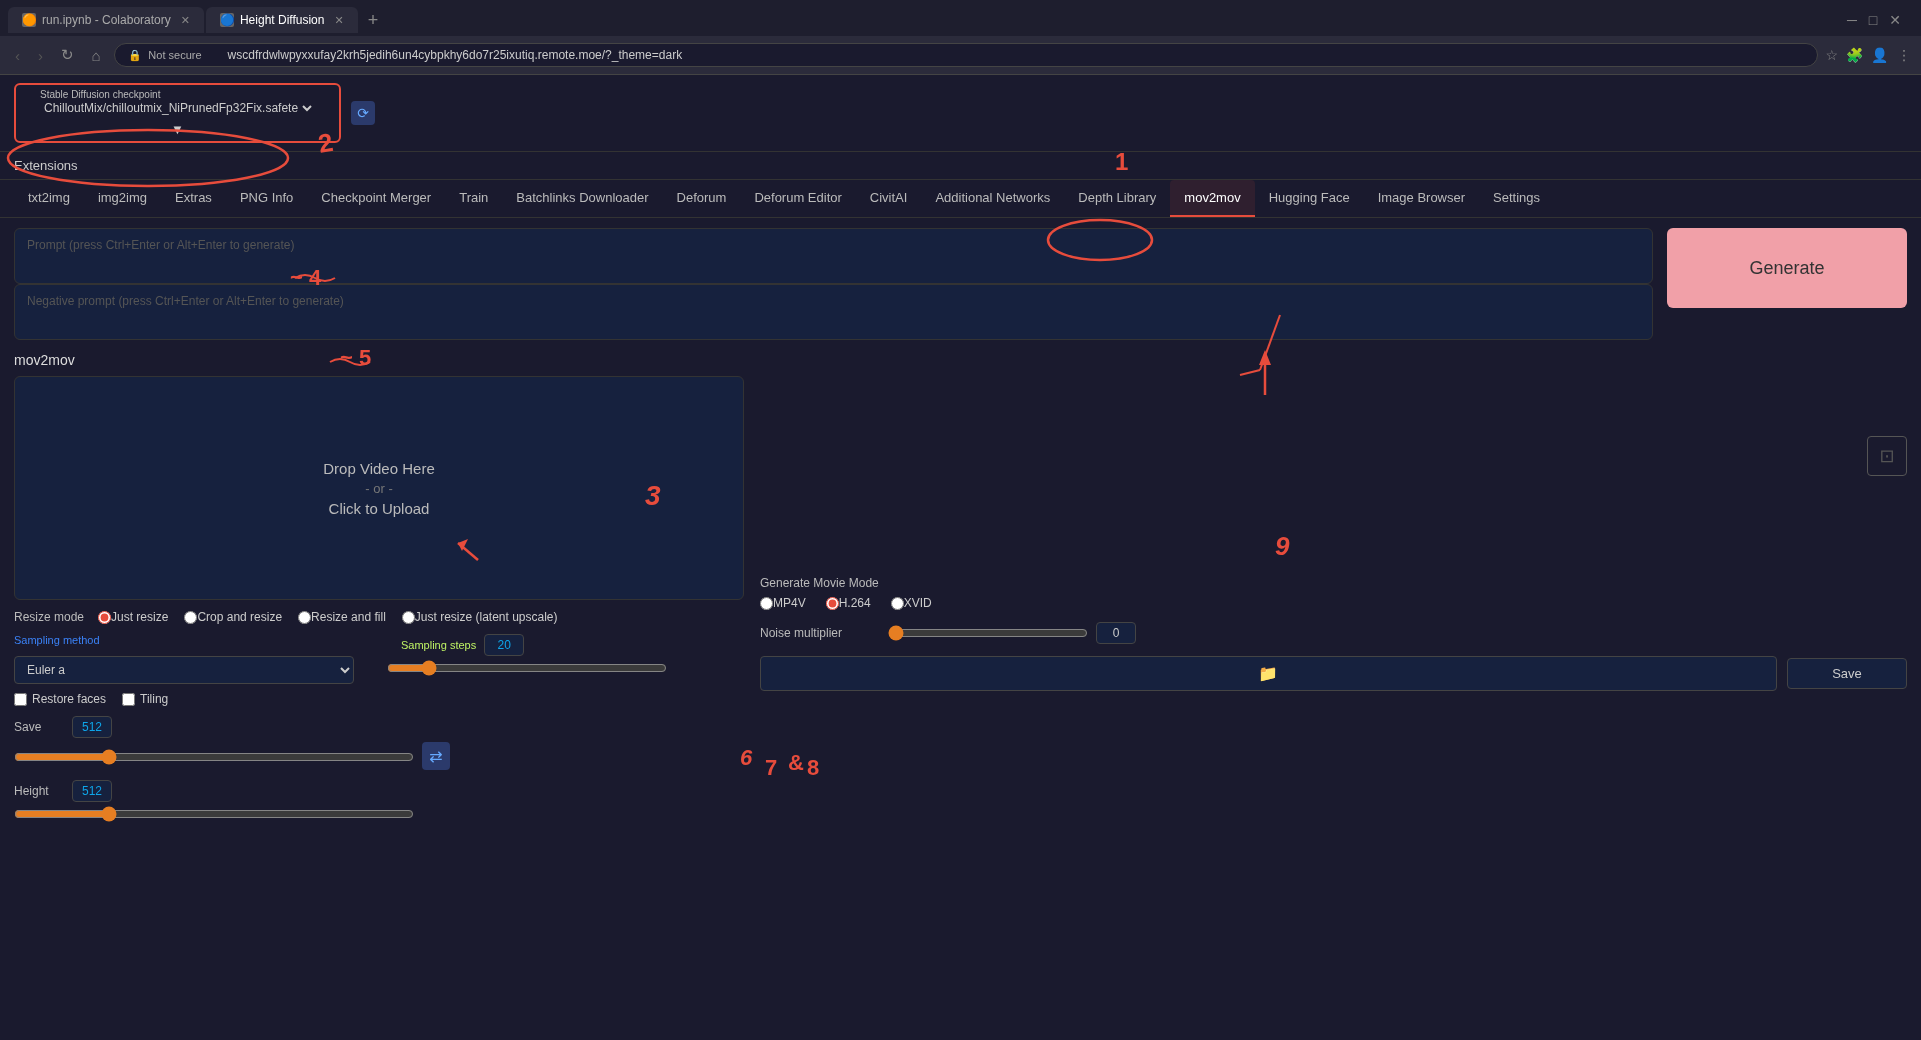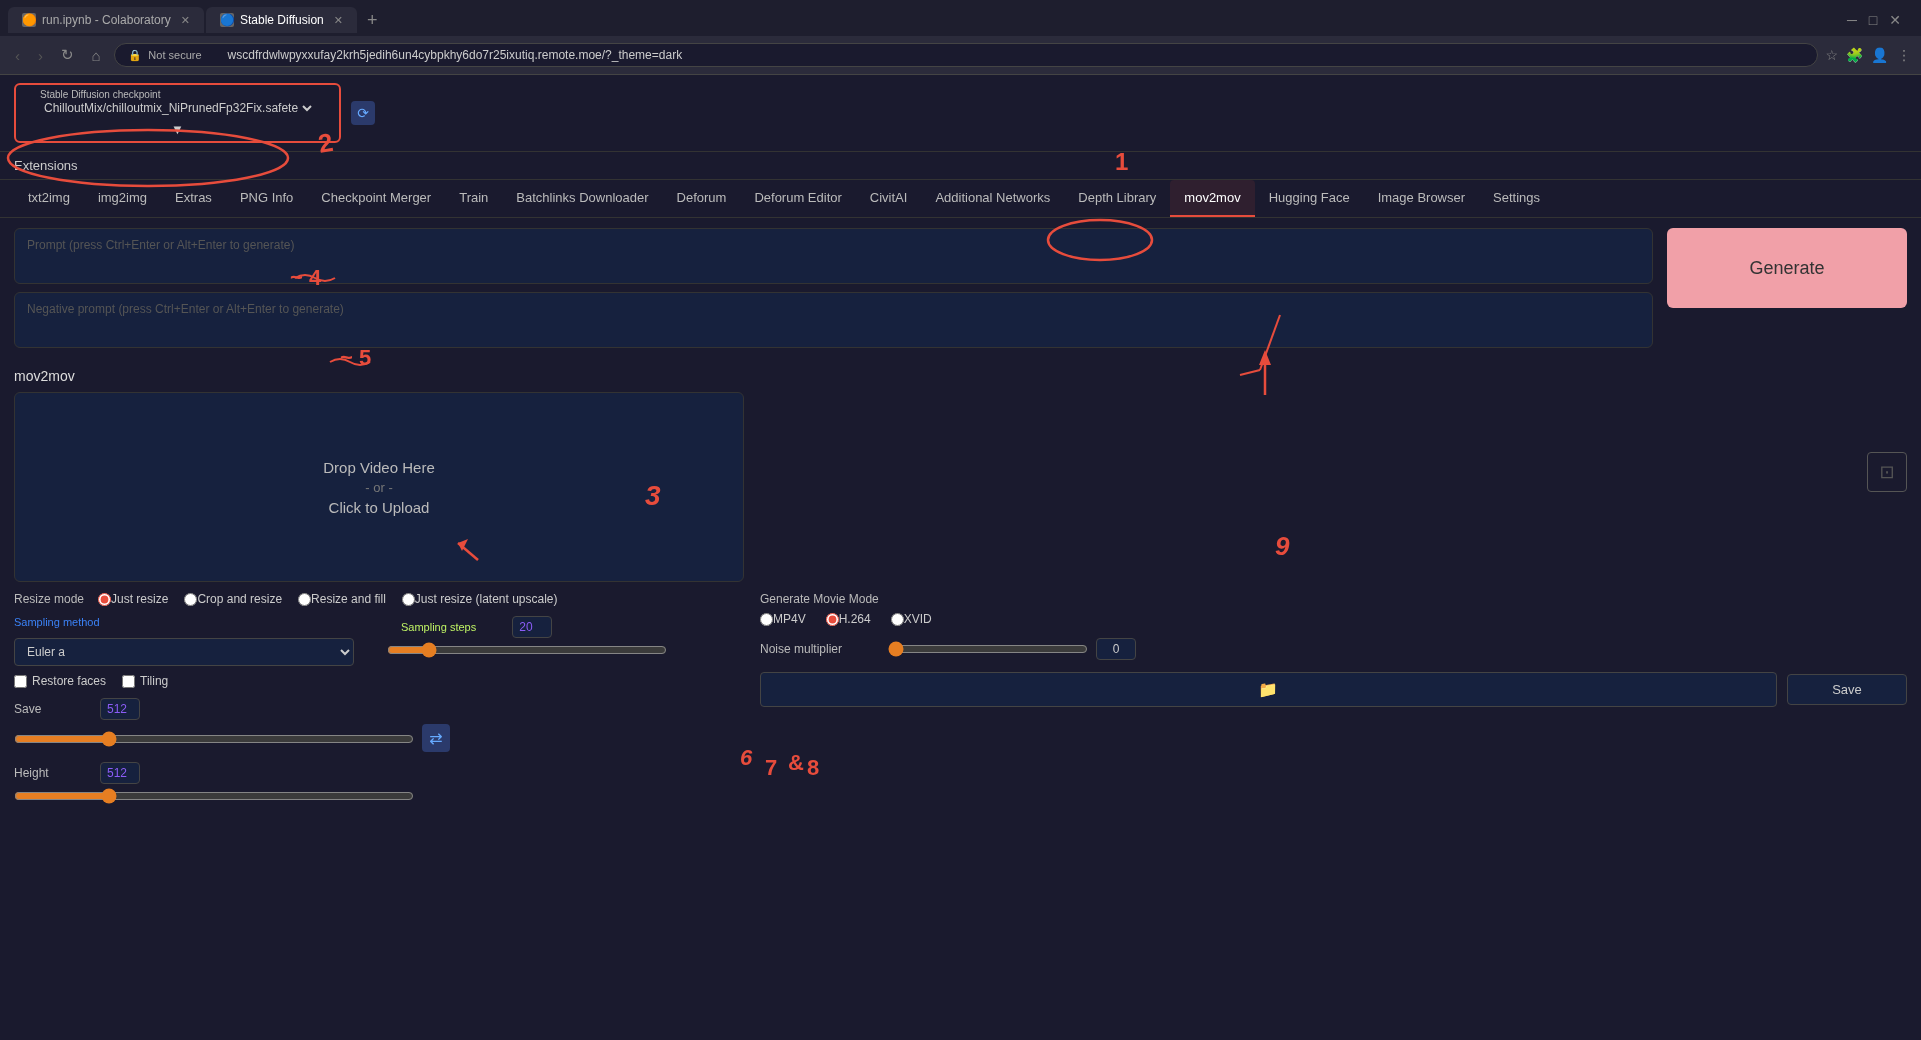--- a/index.html
+++ b/index.html
@@ -196,21 +196,20 @@
       background: #1a1a2e;
       position: relative;
     }
 
     
     .prompt-area {
       background: #16213e;
       border: 1px solid #333;
       border-radius: 6px;
       padding: 8px 12px;
-      margin-bottom: 8px;
       min-height: 56px;
       position: relative;
     }
     .prompt-placeholder {
       color: #555;
       font-size: 12px;
     }
     .generate-btn {
       width: 100%;
       height: 80px;
@@ -229,21 +228,21 @@
       color: #ddd;
       margin: 12px 0 8px;
     }
 
     
     .video-dropzone {
       background: #16213e;
       border: 1px solid #333;
       border-radius: 6px;
       width: 730px;
-      height: 190px;
+      height: 224px;
       display: flex;
       flex-direction: column;
       align-items: center;
       justify-content: center;
       cursor: pointer;
       color: #888;
       gap: 4px;
       position: relative;
     }
     .drop-text { font-size: 15px; color: #bbb; }
@@ -296,25 +295,25 @@
     .slider-input {
       flex: 1;
       max-width: 280px;
       accent-color: #e67e22;
       cursor: pointer;
     }
     .slider-value {
       background: #16213e;
       border: 1px solid #444;
       border-radius: 4px;
-      color: #8b5cf6;
+      color: #0ea5e9;
       font-size: 12px;
       padding: 3px 6px;
       min-width: 40px;
-      margin-left: 28px;
+      text-align: center;
     }
 
     .checkbox-row {
       display: flex;
       align-items: center;
       gap: 16px;
       margin-bottom: 10px;
     }
     .checkbox-option {
       display: flex;
@@ -410,21 +409,21 @@
 <div class="browser-chrome">
 
   <div class="tab-bar">
     <div class="tab">
       <span class="tab-favicon">🟠</span>
       <span>run.ipynb - Colaboratory</span>
       <span class="tab-close">✕</span>
     </div>
     <div class="tab active">
       <span class="tab-favicon">🔵</span>
-      <span>Stable Diffusion</span>
+      <span>Height Diffusion</span>
       <span class="tab-close">✕</span>
     </div>
     <span class="tab-new">+</span>
     <div class="window-controls">
       <span>─</span>
       <span>□</span>
       <span>✕</span>
     </div>
   </div>
 

